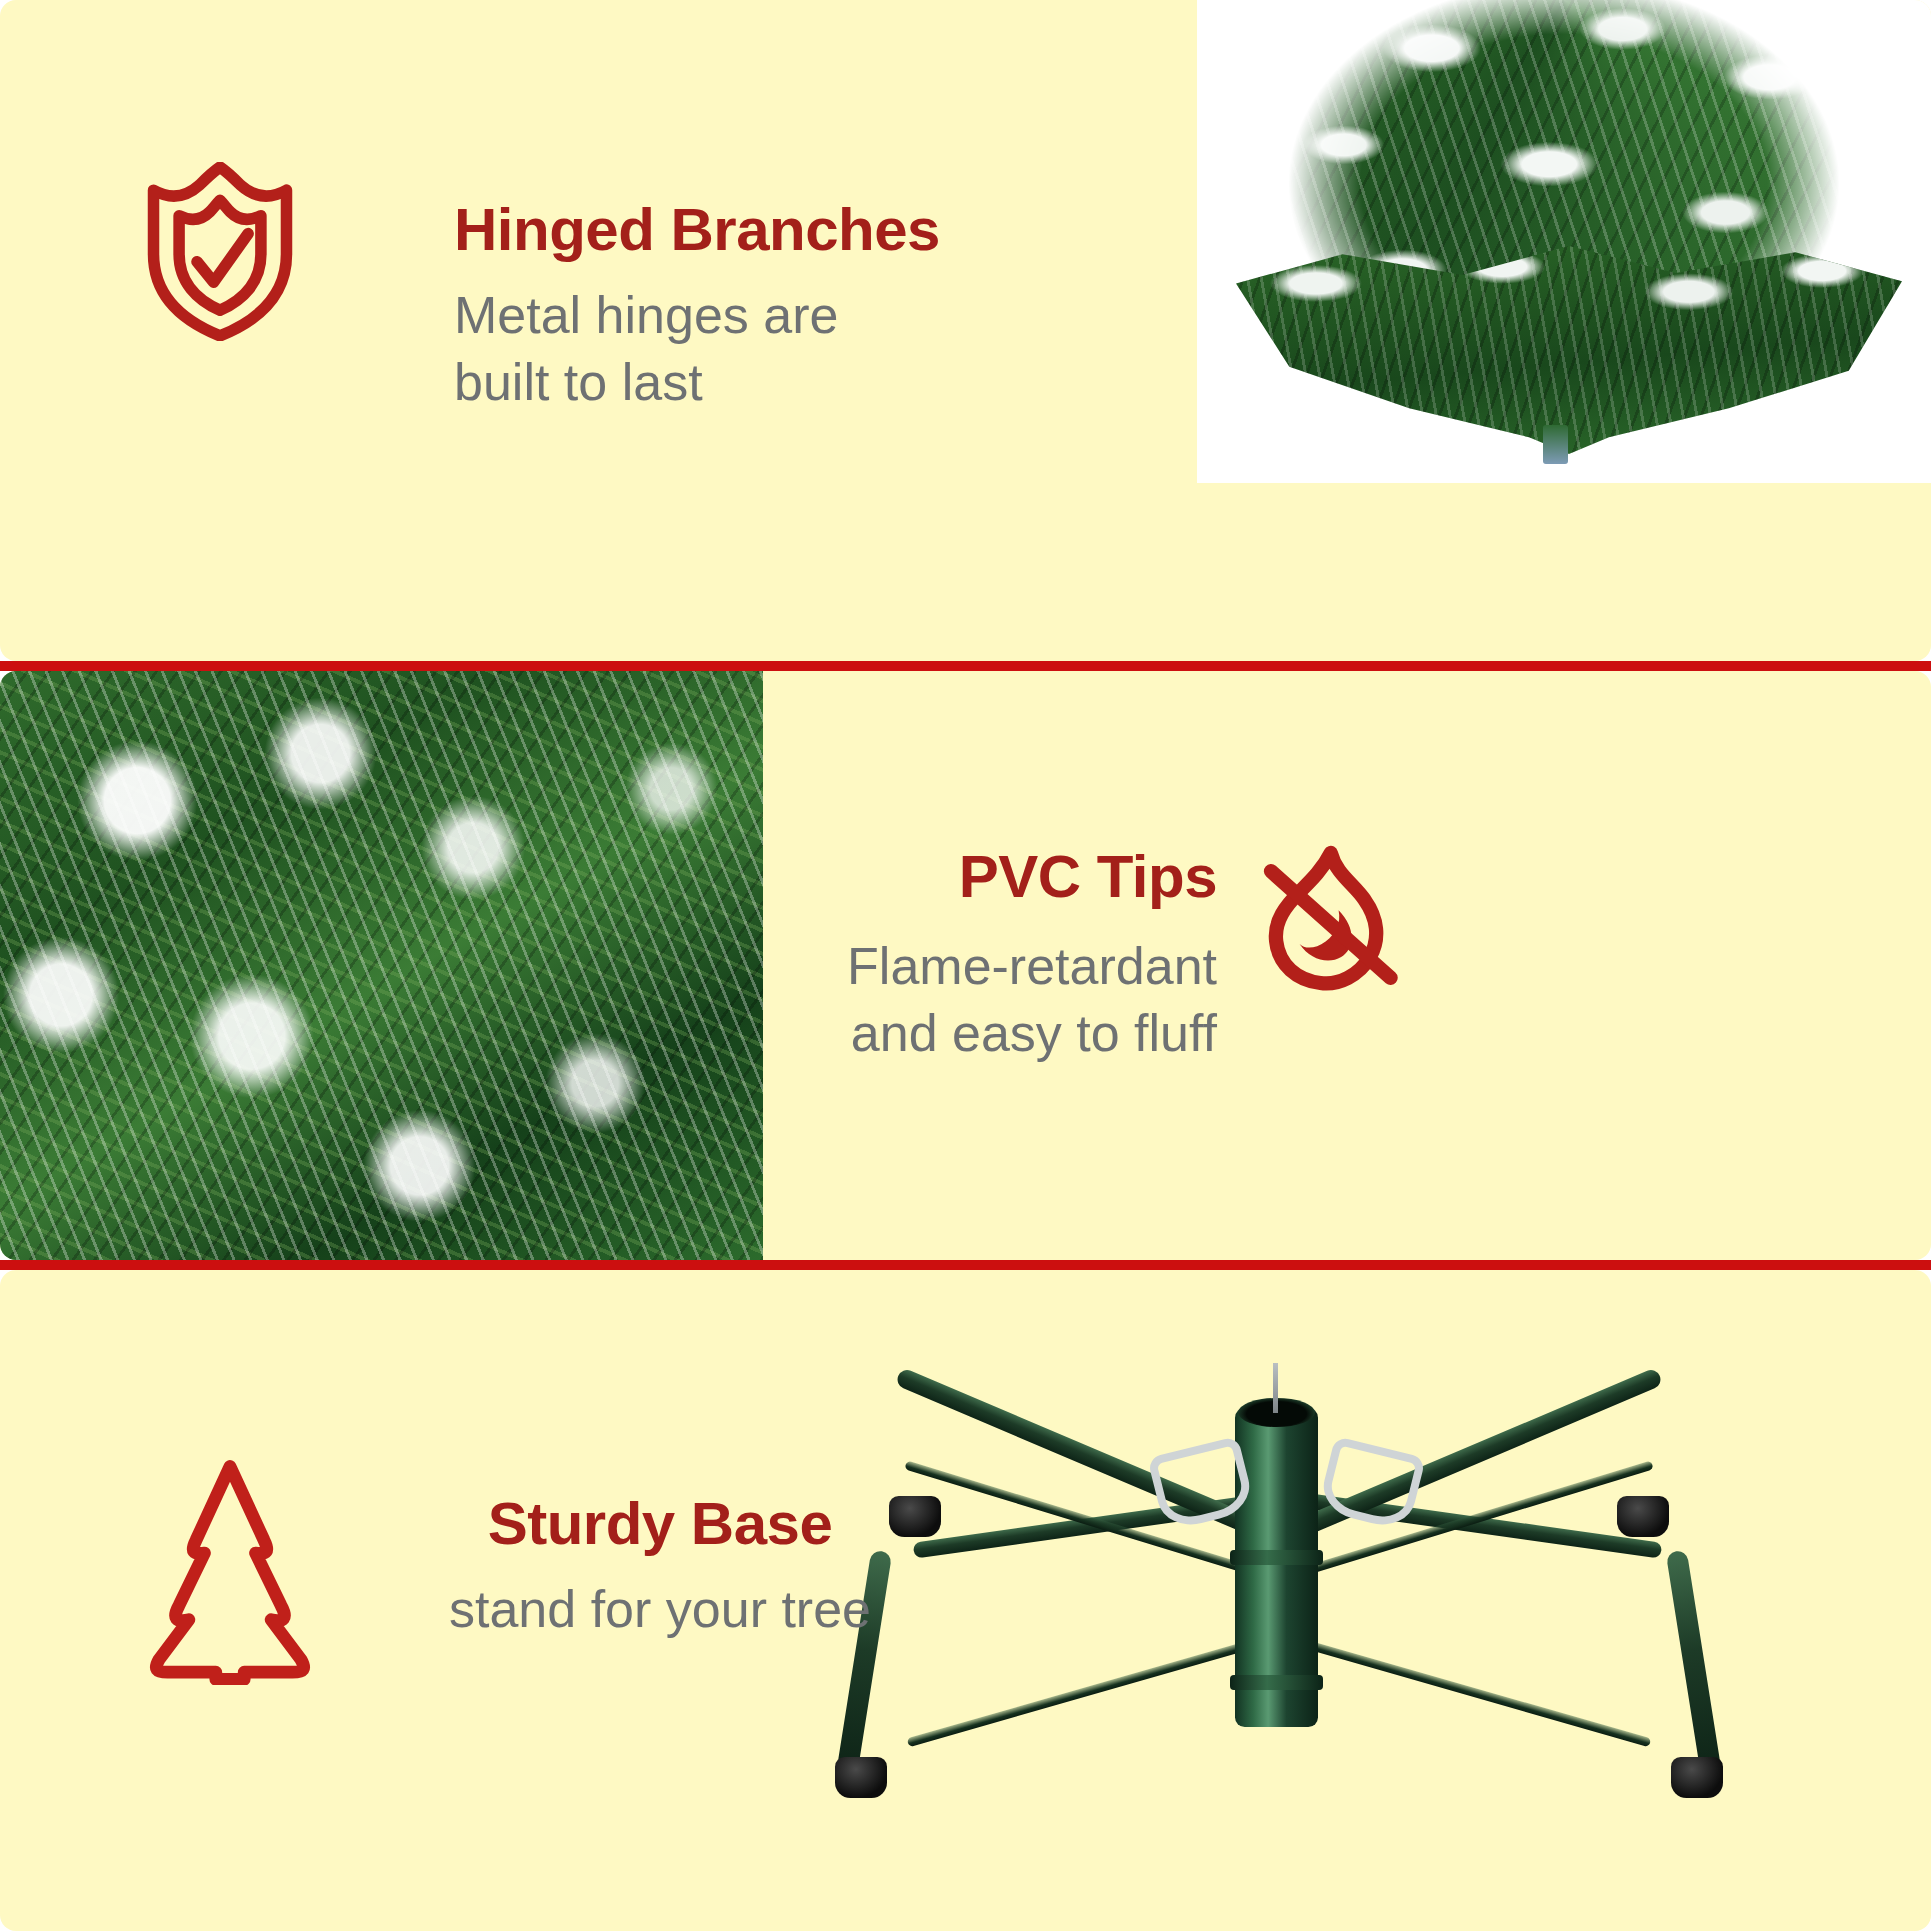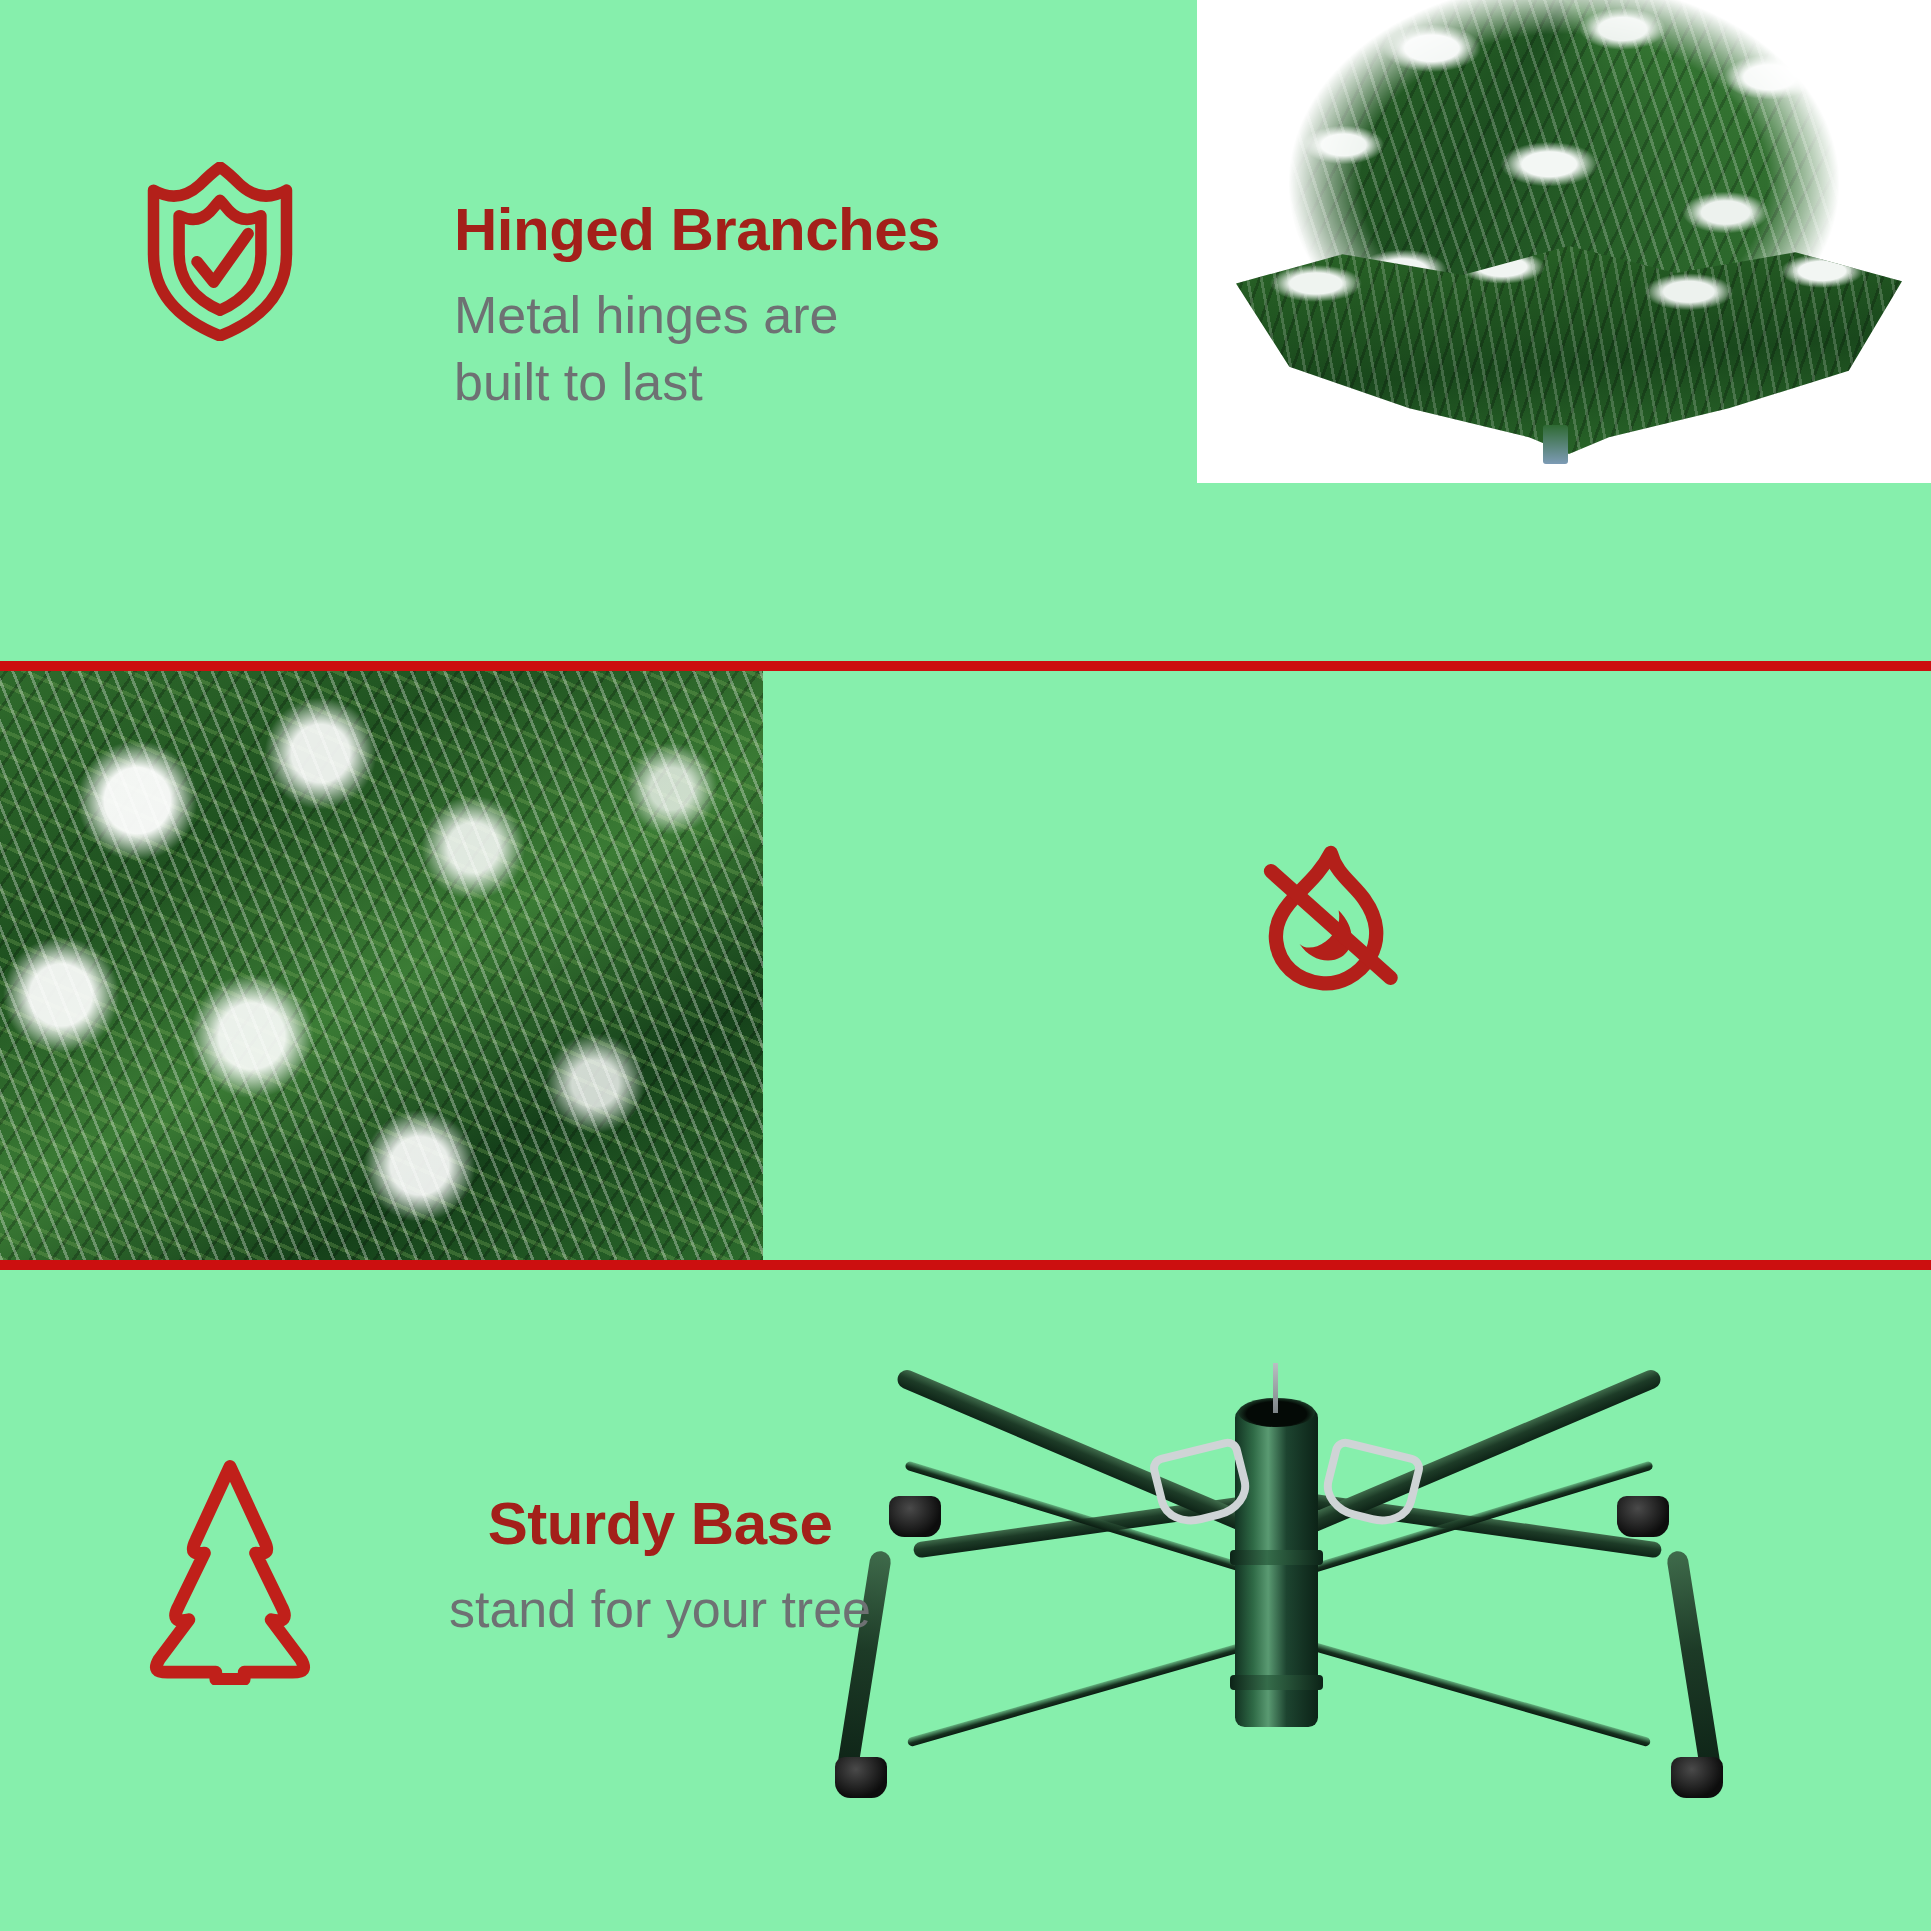--- a/index.html
+++ b/index.html
@@ -18,22 +18,23 @@
     width: 1931px;
     height: 1931px;
     background: #ffffff;
   }
 
   
   .panel {
     position: absolute;
     left: 0;
     width: 1931px;
-    background: #86efac;
+    background: #fef9c3;
     overflow: hidden;
+    border-radius: 16px;
   }
   .panel-1 { top: 0;    height: 661px; }
   .panel-2 { top: 671px; height: 589px; }
   .panel-3 { top: 1270px; height: 661px; }
 
   .divider {
     position: absolute;
     left: 0;
     width: 1931px;
     height: 9.7px;
@@ -244,20 +245,27 @@
       </p>
     </div>
   </section>
 
   <div class="divider divider-1"></div>
 
   <section class="panel panel-2">
 
     <div class="photo photo-branch-closeup"></div>
 
+    <div class="feature-text p2-text">
+      <h2 class="feature-title">PVC Tips</h2>
+      <p class="feature-desc">
+        <span>Flame-retardant</span>
+        <span>and easy to fluff</span>
+      </p>
+    </div>
 
     <div class="icon-box p2-icon">
       <svg viewBox="0 0 130 130" fill="none" stroke="#B3201A" stroke-width="11" stroke-linecap="round" stroke-linejoin="round">
         <path d="M66 10 C70 26 84 34 92 46 C102 60 104 76 96 90
                  C88 104 72 112 58 110 C40 108 26 96 24 78
                  C22 62 32 50 42 40 C52 30 60 22 66 10 Z"></path>
         <path d="M72 54 C74 64 70 72 62 78 C54 84 46 84 42 80
                  C50 92 64 96 74 90 C84 84 86 68 72 54 Z" fill="#B3201A" stroke="none"></path>
         <line x1="20" y1="24" x2="112" y2="106"></line>
       </svg>

